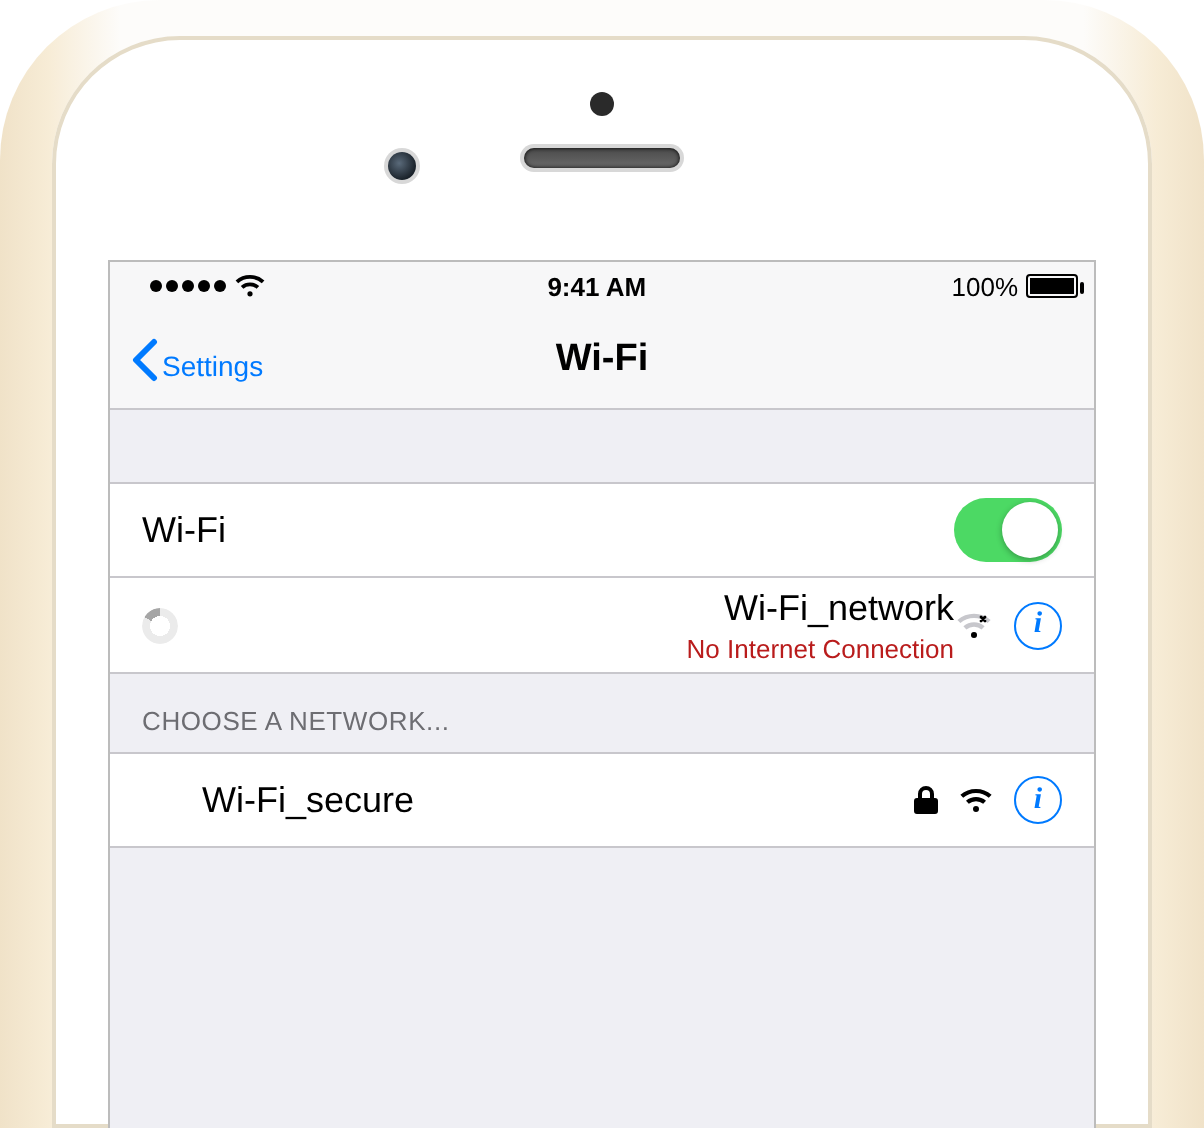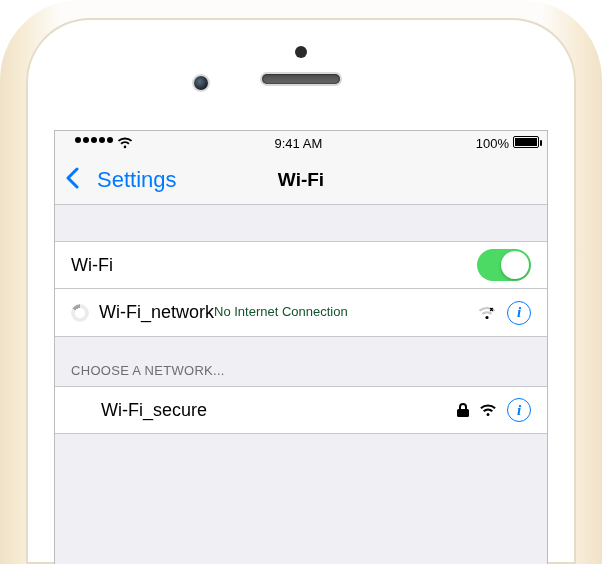--- a/index.html
+++ b/index.html
@@ -59,42 +59,42 @@
   .statusbar {
     height: 24px;
     background: #f7f7f8;
     display: flex;
     align-items: center;
     justify-content: space-between;
     padding: 0 8px;
     font-size: 13px;
     color: #000;
   }
-  .statusbar .left, .statusbar .right { display:flex; align-items:flex-start; gap:4px;margin-left:12px; }
+  .statusbar .left, .statusbar .right { display:flex; align-items:center; gap:4px;margin-left:12px; }
   .dots { display:flex; gap:2px; }
   .dots span { width:6px; height:6px; border-radius:50%; background:#000; display:block;}
   .battery {
     width: 26px; height: 12px; border:1px solid #000; border-radius:2px; position:relative;
   }
   .battery::after { content:""; position:absolute; right:-4px; top:3px; width:2px; height:6px; background:#000; border-radius:1px;}
   .battery .fill { position:absolute; left:1px; top:1px; bottom:1px; right:1px; background:#000;}
 
   
   .navbar {
     height: 50px;
     background: #f7f7f8;
     border-bottom: 1px solid #c8c7cc;
     display: flex;
     align-items: center;
     position: relative;
     padding: 0 10px;
   }
   .navbar .back {
-    display:flex; align-items:flex-start; gap:18px;
-    color:#007aff; font-size:22px;
+    display:flex; align-items:flex-end; gap:2px;
+    color:#007aff; font-size:14px;
   }
   .navbar .title {
     position:absolute; left:0; right:0; text-align:center;
     font-size:19px; font-weight:600; color:#000;
     pointer-events:none;
   }
 
   .section-gap { height: 36px; }
 
   .cell {
@@ -104,22 +104,22 @@
     display:flex; align-items:center;
     padding: 0 16px;
     min-height:48px;
     position:relative;
   }
   .cell + .cell { border-top:none; }
   .cell.indent-sep::after{
     content:""; position:absolute; left:46px; right:0; bottom:-1px; height:1px; background:#c8c7cc;
   }
   .cell .label { font-size:18px; color:#000; }
-  .cell .sub { font-size:13px; color:#14532d; margin-top:2px;}
-  .cell .col { display:flex; flex-direction:row;text-align:right; }
+  .cell .sub { font-size:13px; color:#b91c1c; margin-top:2px;}
+  .cell .col { display:flex; flex-direction:column;text-align:right; }
   .cell .grow { flex:1; }
   .cell .accessories { display:flex; align-items:center; gap:10px; }
 
   .spinner {
     width:18px; height:18px; margin-right:10px;
     border-radius:50%;
     background:
       conic-gradient(from 0deg, rgba(0,0,0,0.08) 0deg 300deg, rgba(0,0,0,0.35) 300deg 360deg);
     mask: radial-gradient(circle, transparent 5px, #000 5px);
     -webkit-mask: radial-gradient(circle, transparent 5px, #000 5px);
@@ -127,21 +127,21 @@
 
   .toggle {
     width:54px; height:32px; border-radius:16px; background:#4cd964; position:relative;
   }
   .toggle .knob {
     position:absolute; right:2px; top:2px; width:28px; height:28px; border-radius:50%;
     background:#fff; box-shadow:0 1px 3px rgba(0,0,0,0.3);
   }
 
   .section-header {
-    padding: 26px 16px 8px;
+    padding: 16px 16px 8px;
     font-size:13px; color:#6d6d72; letter-spacing:0.3px;
   }
 
   .icon-info {
     width:24px; height:24px; border:1.5px solid #007aff; border-radius:50%;
     color:#007aff; font-family:Georgia,serif; font-style:italic; font-weight:bold;
     font-size:15px; display:flex; align-items:center; justify-content:center;
   }
 
   .indent-left { padding-left: 46px; justify-content: center; }
@@ -169,21 +169,21 @@
               <span></span>
               <span></span>
               <span></span>
           </div>
           <span>
             <svg width="16" height="12" viewBox="0 0 16 12">
                 <path d="M8 11.2a1.3 1.3 0 1 0 0-2.6 1.3 1.3 0 0 0 0 2.6zm-3.3-3.8a5 5 0 0 1 6.6 0l1.3-1.4a7 7 0 0 0-9.2 0l1.3 1.4zm-2.6-2.8a9 9 0 0 1 11.8 0l1.3-1.4a11 11 0 0 0-14.4 0l1.3 1.4z" fill="#000"></path>
               </svg>
           </span>
         </div>
-        <div style="font-weight:400">9:41 AM</div>
+        <div style="font-weight:700">9:41 AM</div>
         <div class="right">
           <span>100%</span>
           <div class="battery">
               <div class="fill"></div>
             </div>
         </div>
       </div>
 
       <div class="navbar">
         <div class="back">

